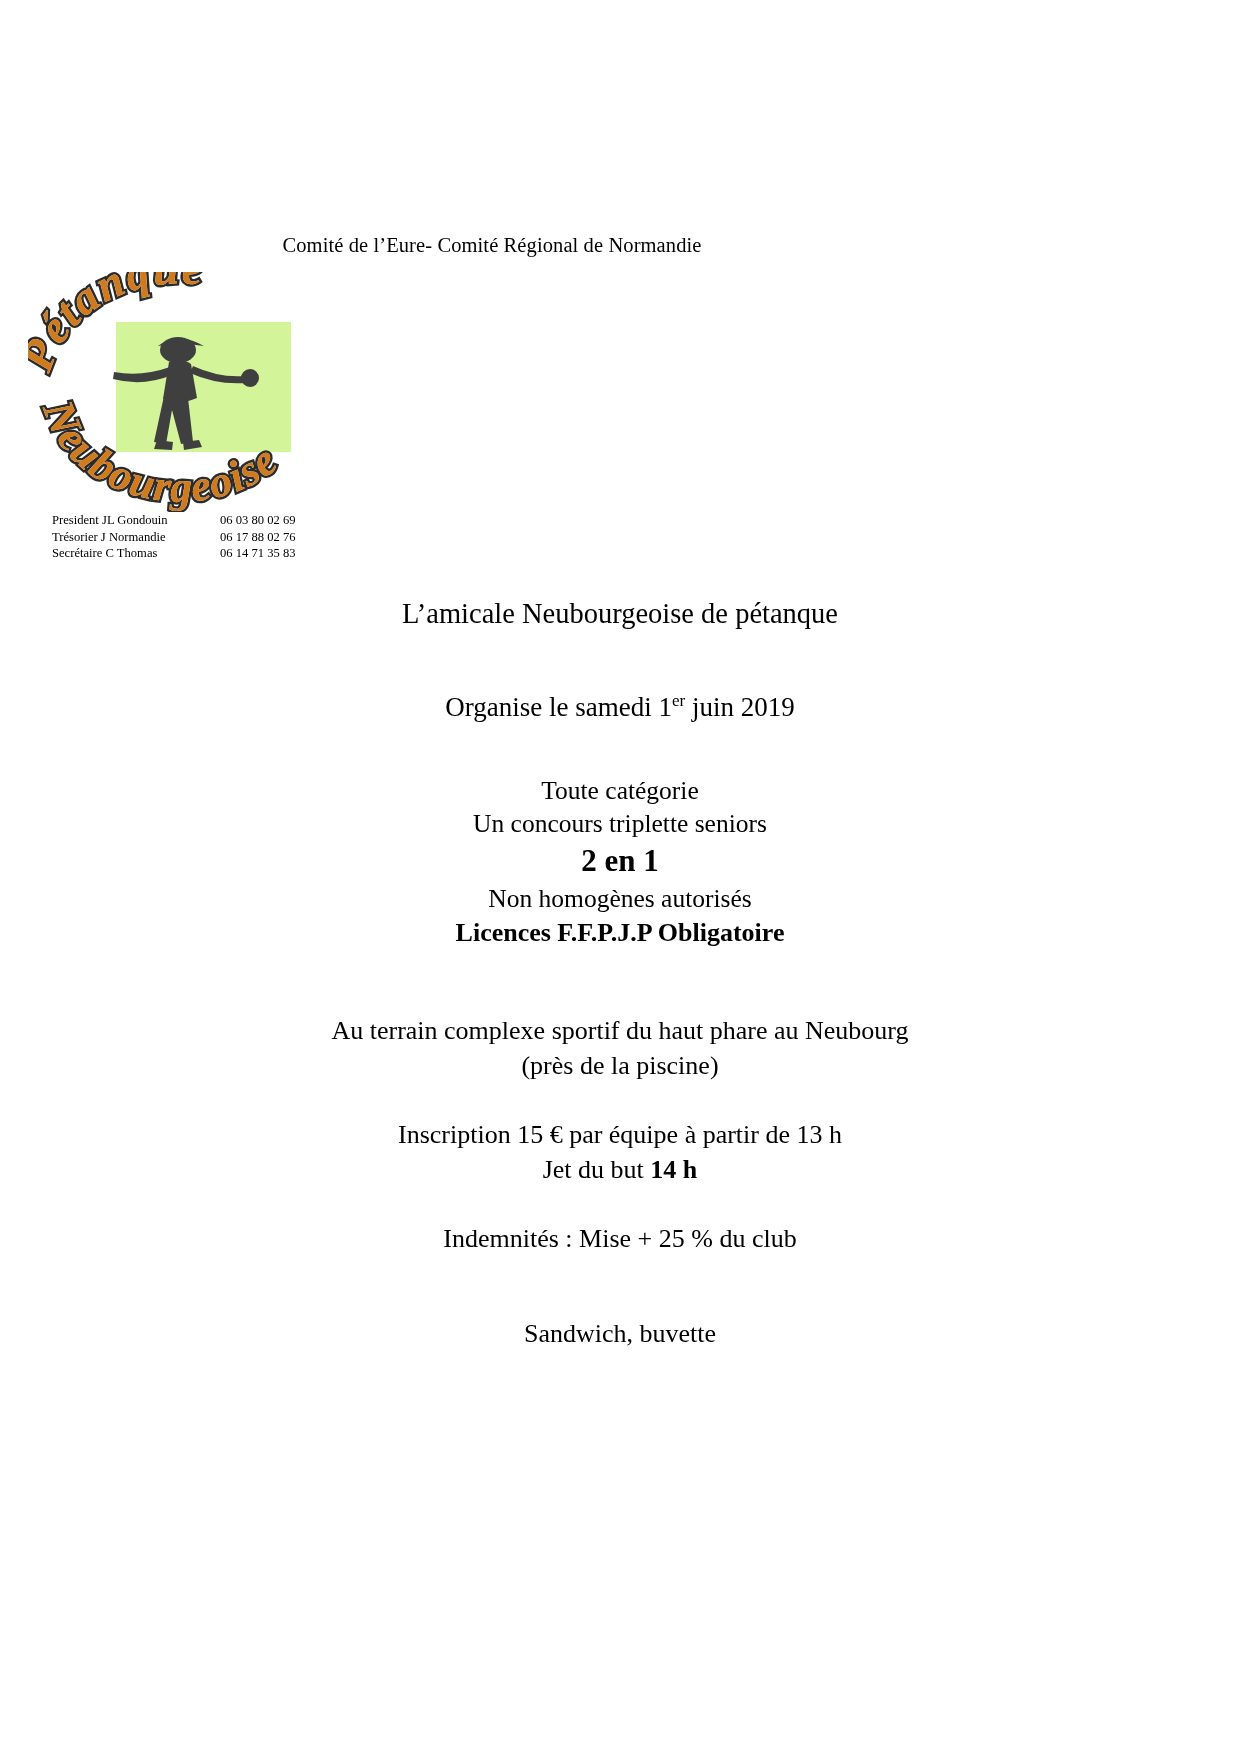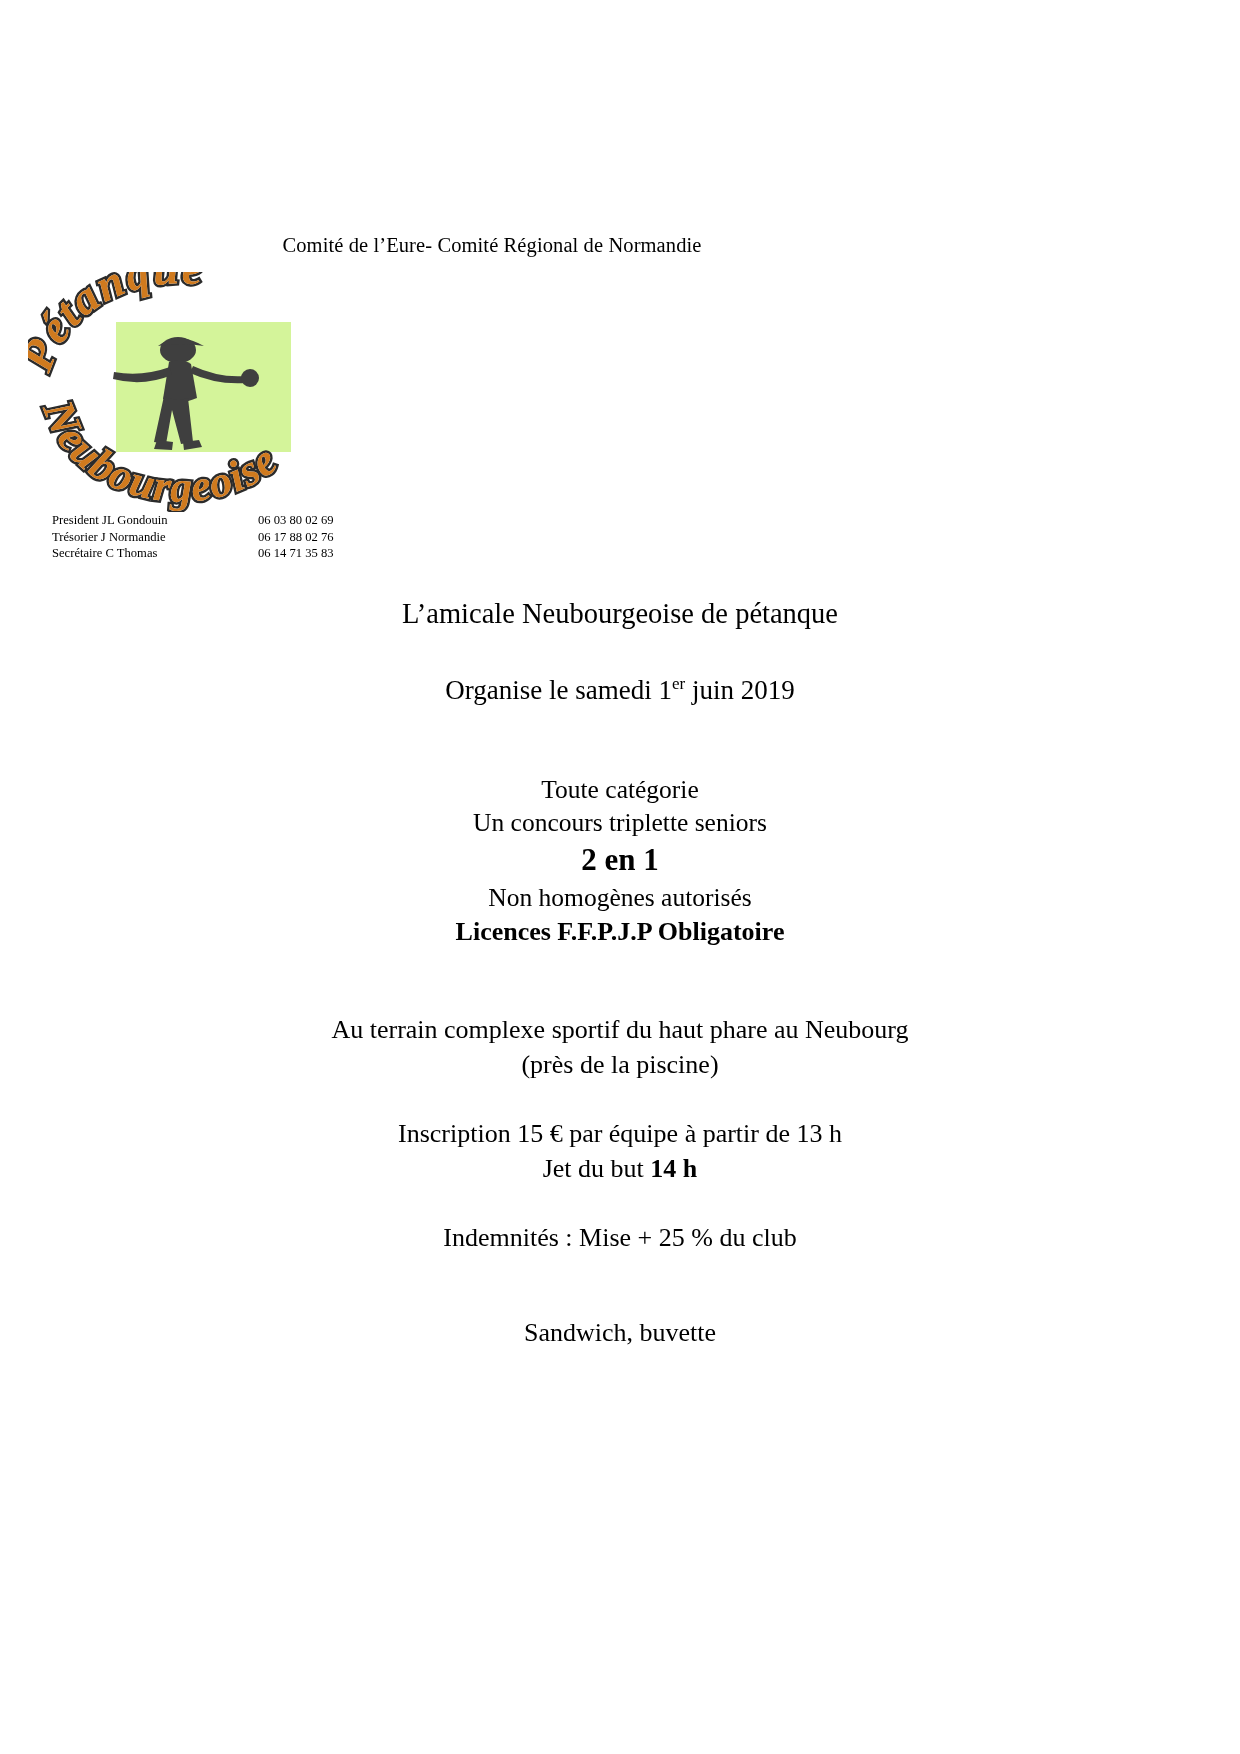--- a/index.html
+++ b/index.html
@@ -74,40 +74,39 @@
   .contact-row {
     display: flex;
     white-space: nowrap;
   }
   .contact-role {
     width: 168px;
     display: inline-block;
   }
   .contact-phone {
     display: inline-block;
-    margin-left: 38px;
   }
 
   
   .body-block {
     position: absolute;
     left: 0;
     top: 596px;
     width: 1240px;
     text-align: center;
   }
   .club-title {
     font-size: 28.5px;
     line-height: 36px;
-    margin-bottom: 41px;
+    margin-bottom: 58px;
   }
   .date-line {
     font-size: 27px;
     line-height: 34px;
-    margin-bottom: 66px;
+    margin-bottom: 50px;
   }
   .date-line sup {
     font-size: 17px;
     vertical-align: super;
     line-height: 0;
   }
   .contest-block {
     margin-bottom: 62px;
   }
   .contest-line {

